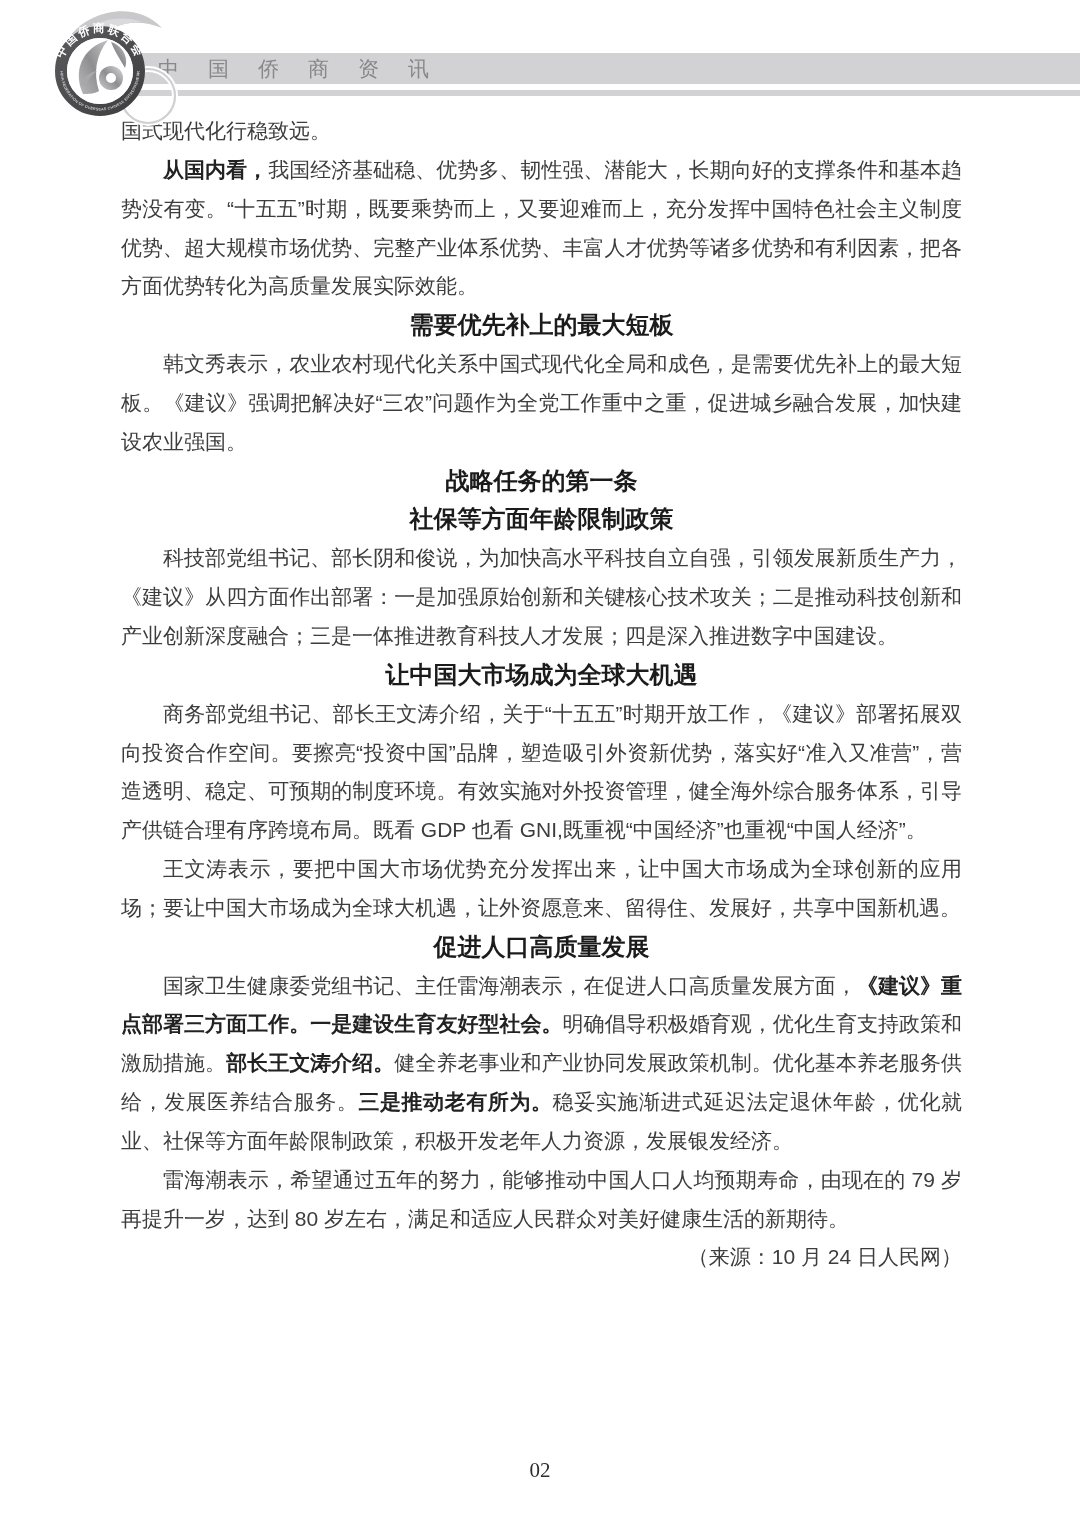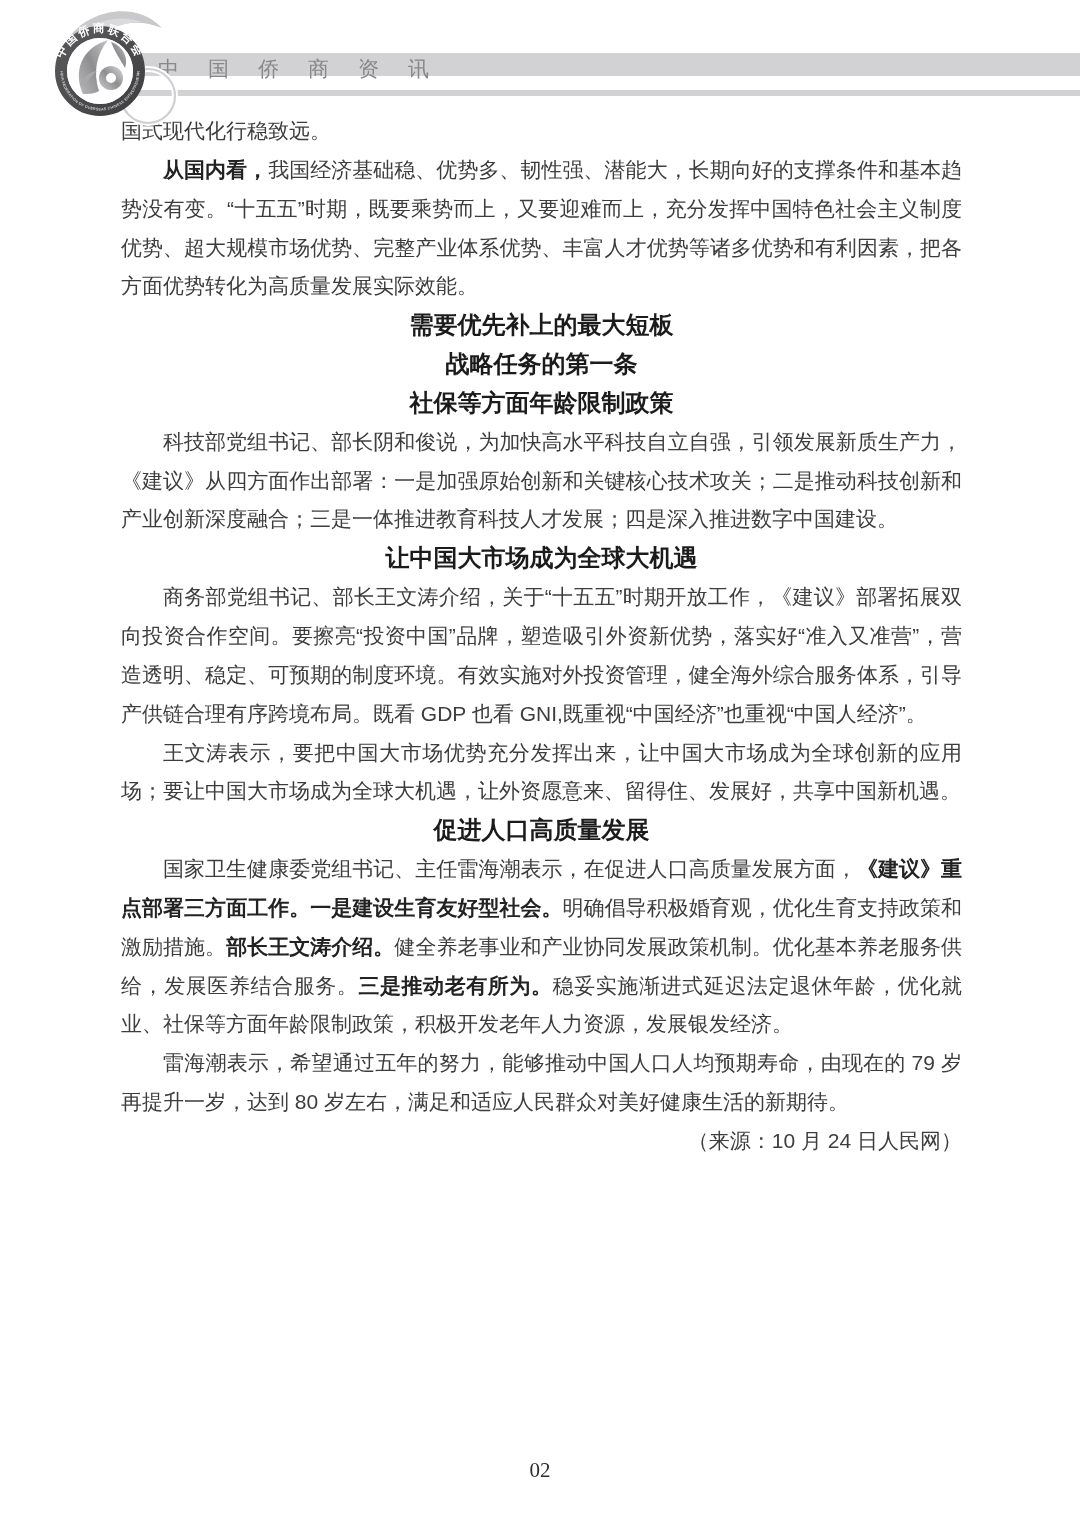--- a/index.html
+++ b/index.html
@@ -7,21 +7,21 @@
     position: relative;
     width: 1080px;
     height: 1525px;
     background: #ffffff;
     overflow: hidden;
     font-family: "Liberation Sans", sans-serif;
   }
   
   .band {
     position: absolute;
-    left: 118px; right: 0; top: 53px; height: 23px;
+    left: 118px; right: 0; top: 53px; height: 31px;
     background: #d2d2d4;
     z-index: 1;
   }
   .band-title {
     position: absolute;
     left: 40px; top: 0; height: 31px;
     line-height: 31px;
     font-size: 21px;
     letter-spacing: 29px;
     color: #88888a;
@@ -123,20 +123,21 @@
       <path d="M 61 36 C 73 40 79 52 75 62 C 69 52 64 44 61 36 Z" fill="url(#flowerGrad)"></path>
       <circle cx="61" cy="72" r="8.5" fill="none" stroke="url(#flowerGrad)" stroke-width="7"></circle>
       <path d="M 30 78 C 34 70 40 66 47 65 C 41 70 37 75 35 81 Z" fill="#a8a8aa"></path>
     </g>
   </svg>
 
   <div class="content">
       <p class="para noindent"><span>国式现代化行稳致远。</span></p>
       <p class="para"><span class="bold">从国内看，</span><span>我国经济基础稳、优势多、韧性强、潜能大，长期向好的支撑条件和基本趋势没有变。“十五五”时期，既要乘势而上，又要迎难而上，充分发挥中国特色社会主义制度优势、超大规模市场优势、完整产业体系优势、丰富人才优势等诸多优势和有利因素，把各方面优势转化为高质量发展实际效能。</span></p>
       <div class="heading">需要优先补上的最大短板</div>
+      <p class="para"><span>韩文秀表示，农业农村现代化关系中国式现代化全局和成色，是需要优先补上的最大短板。《建议》强调把解决好“三农”问题作为全党工作重中之重，促进城乡融合发展，加快建设农业强国。</span></p>
       <div class="heading">战略任务的第一条</div>
       <div class="heading">社保等方面年龄限制政策</div>
       <p class="para"><span>科技部党组书记、部长阴和俊说，为加快高水平科技自立自强，引领发展新质生产力，《建议》从四方面作出部署：一是加强原始创新和关键核心技术攻关；二是推动科技创新和产业创新深度融合；三是一体推进教育科技人才发展；四是深入推进数字中国建设。</span></p>
       <div class="heading">让中国大市场成为全球大机遇</div>
       <p class="para"><span>商务部党组书记、部长王文涛介绍，关于“十五五”时期开放工作，《建议》部署拓展双向投资合作空间。要擦亮“投资中国”品牌，塑造吸引外资新优势，落实好“准入又准营”，营造透明、稳定、可预期的制度环境。有效实施对外投资管理，健全海外综合服务体系，引导产供链合理有序跨境布局。既看 GDP 也看 GNI,既重视“中国经济”也重视“中国人经济”。</span></p>
       <p class="para"><span>王文涛表示，要把中国大市场优势充分发挥出来，让中国大市场成为全球创新的应用场；要让中国大市场成为全球大机遇，让外资愿意来、留得住、发展好，共享中国新机遇。</span></p>
       <div class="heading">促进人口高质量发展</div>
       <p class="para"><span>国家卫生健康委党组书记、主任雷海潮表示，在促进人口高质量发展方面，</span><span class="bold">《建议》重点部署三方面工作。一是建设生育友好型社会。</span><span>明确倡导积极婚育观，优化生育支持政策和激励措施。</span><span class="bold">部长王文涛介绍。</span><span>健全养老事业和产业协同发展政策机制。优化基本养老服务供给，发展医养结合服务。</span><span class="bold">三是推动老有所为。</span><span>稳妥实施渐进式延迟法定退休年龄，优化就业、社保等方面年龄限制政策，积极开发老年人力资源，发展银发经济。</span></p>
       <p class="para"><span>雷海潮表示，希望通过五年的努力，能够推动中国人口人均预期寿命，由现在的 79 岁再提升一岁，达到 80 岁左右，满足和适应人民群众对美好健康生活的新期待。</span></p>
       <div class="source-line">（来源：10 月 24 日人民网）</div>

